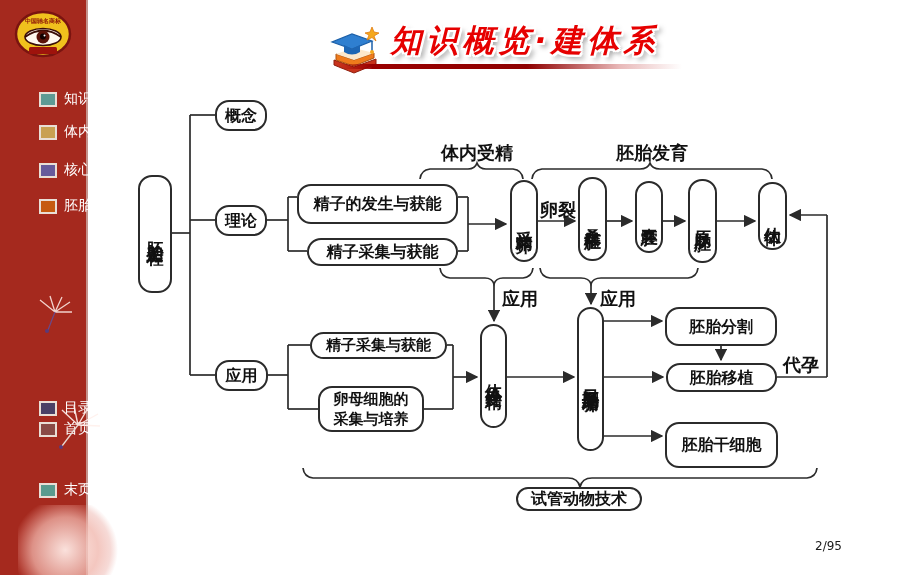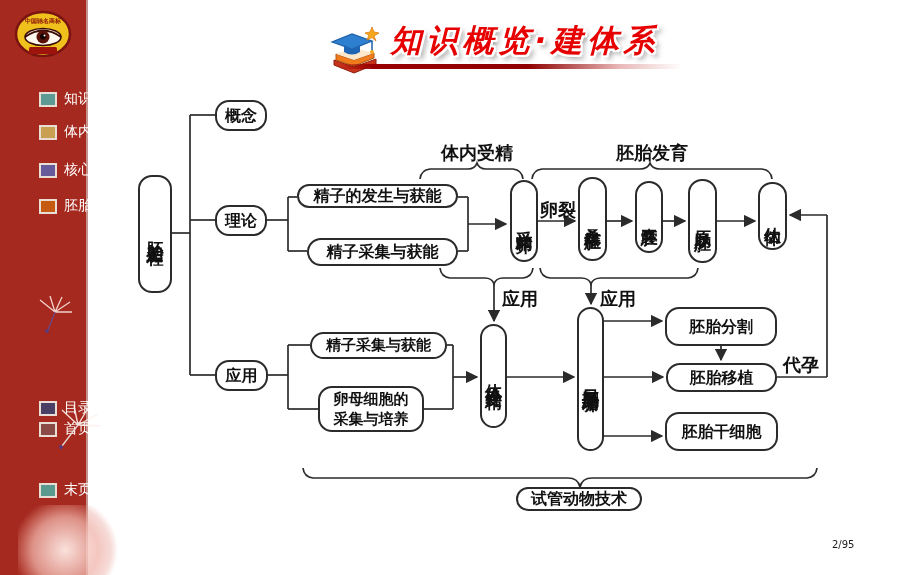--- a/index.html
+++ b/index.html
@@ -42,21 +42,21 @@
   .wires{position:absolute;left:0;top:0;}
   .node{
     position:absolute;box-sizing:border-box;background:#ffffff;
     border:2px solid #2b2b2b;border-radius:14px;
     display:flex;align-items:center;justify-content:center;
     font-weight:bold;color:#111;font-size:16px;text-align:center;line-height:1.35;
     white-space:pre-line;
   }
   .vnode{writing-mode:vertical-rl;text-orientation:upright;letter-spacing:3px;font-size:17px;}
   .lbl{position:absolute;font-weight:bold;font-size:18px;color:#111;white-space:nowrap;}
-  .page-num{position:absolute;left:832px;top:539px;font-size:10px;color:#1a1a1a;}
+  .page-num{position:absolute;left:815px;top:539px;font-size:12px;color:#1a1a1a;}
 </style>
 </head>
 <body>
 
 <div class="sidebar" style="background-color: rgb(165, 41, 30);">
   <div class="logo">
     <svg width="58" height="48" viewBox="0 0 58 48">
       <ellipse cx="29" cy="24" rx="27" ry="22" fill="#f0c11d" stroke="#7a1410" stroke-width="2.5"></ellipse>
       <text x="29" y="13" font-size="6" fill="#8a1008" text-anchor="middle" font-weight="bold">中国驰名商标</text>
       <ellipse cx="29" cy="27" rx="18" ry="8.5" fill="#fff8ee" stroke="#3a0d06" stroke-width="1.5"></ellipse>
@@ -186,39 +186,39 @@
     <path d="M540,268 Q541,277 550,278 L581,278 Q589,278 591,284 Q593,278 601,278 L688,278 Q697,277 698,268"></path>
     <path d="M303,468 Q304,477 313,478 L568,478 Q578,478 580,487 Q582,478 592,478 L807,478 Q816,477 817,468"></path>
   </g>
 </svg>
 
 <div class="node vnode" style="left:138px;top:175px;width:34px;height:118px">胚胎工程</div>
 <div class="node" style="left:215px;top:100px;width:52px;height:31px">概念</div>
 <div class="node" style="left:215px;top:205px;width:52px;height:31px">理论</div>
 <div class="node" style="left:215px;top:360px;width:53px;height:31px">应用</div>
 
-<div class="node" style="left:297px;top:184px;width:161px;height:24px">精子的发生与获能</div>
+<div class="node" style="left:297px;top:184px;width:161px;height:40px">精子的发生与获能</div>
 <div class="node" style="left:307px;top:238px;width:151px;height:28px">精子采集与获能</div>
 
 <div class="node vnode" style="left:510px;top:180px;width:28px;height:82px">受精卵</div>
 <div class="node vnode" style="left:578px;top:177px;width:29px;height:84px">桑椹胚</div>
 <div class="node vnode" style="left:635px;top:181px;width:28px;height:72px">囊胚</div>
 <div class="node vnode" style="left:688px;top:179px;width:29px;height:84px">原肠胚</div>
 <div class="node vnode" style="left:758px;top:182px;width:29px;height:68px">幼体</div>
 
 <div class="node" style="left:310px;top:332px;width:137px;height:27px;font-size:15px">精子采集与获能</div>
 <div class="node" style="left:318px;top:386px;width:106px;height:46px;font-size:15px">卵母细胞的
 采集与培养</div>
 
 <div class="node vnode" style="left:480px;top:324px;width:27px;height:104px">体外受精</div>
 <div class="node vnode" style="left:577px;top:307px;width:27px;height:144px;letter-spacing:1px">早期胚胎培养</div>
 
 <div class="node" style="left:665px;top:307px;width:112px;height:39px">胚胎分割</div>
 <div class="node" style="left:666px;top:363px;width:111px;height:29px">胚胎移植</div>
-<div class="node" style="left:665px;top:412px;width:113px;height:39px">胚胎干细胞</div>
+<div class="node" style="left:665px;top:422px;width:113px;height:46px">胚胎干细胞</div>
 
 <div class="node" style="left:516px;top:487px;width:126px;height:24px">试管动物技术</div>
 
 <div class="lbl" style="left:441px;top:141px">体内受精</div>
 <div class="lbl" style="left:616px;top:141px">胚胎发育</div>
 <div class="lbl" style="left:540px;top:198px">卵裂</div>
 <div class="lbl" style="left:502px;top:287px">应用</div>
 <div class="lbl" style="left:600px;top:287px">应用</div>
 <div class="lbl" style="left:783px;top:353px">代孕</div>
 

